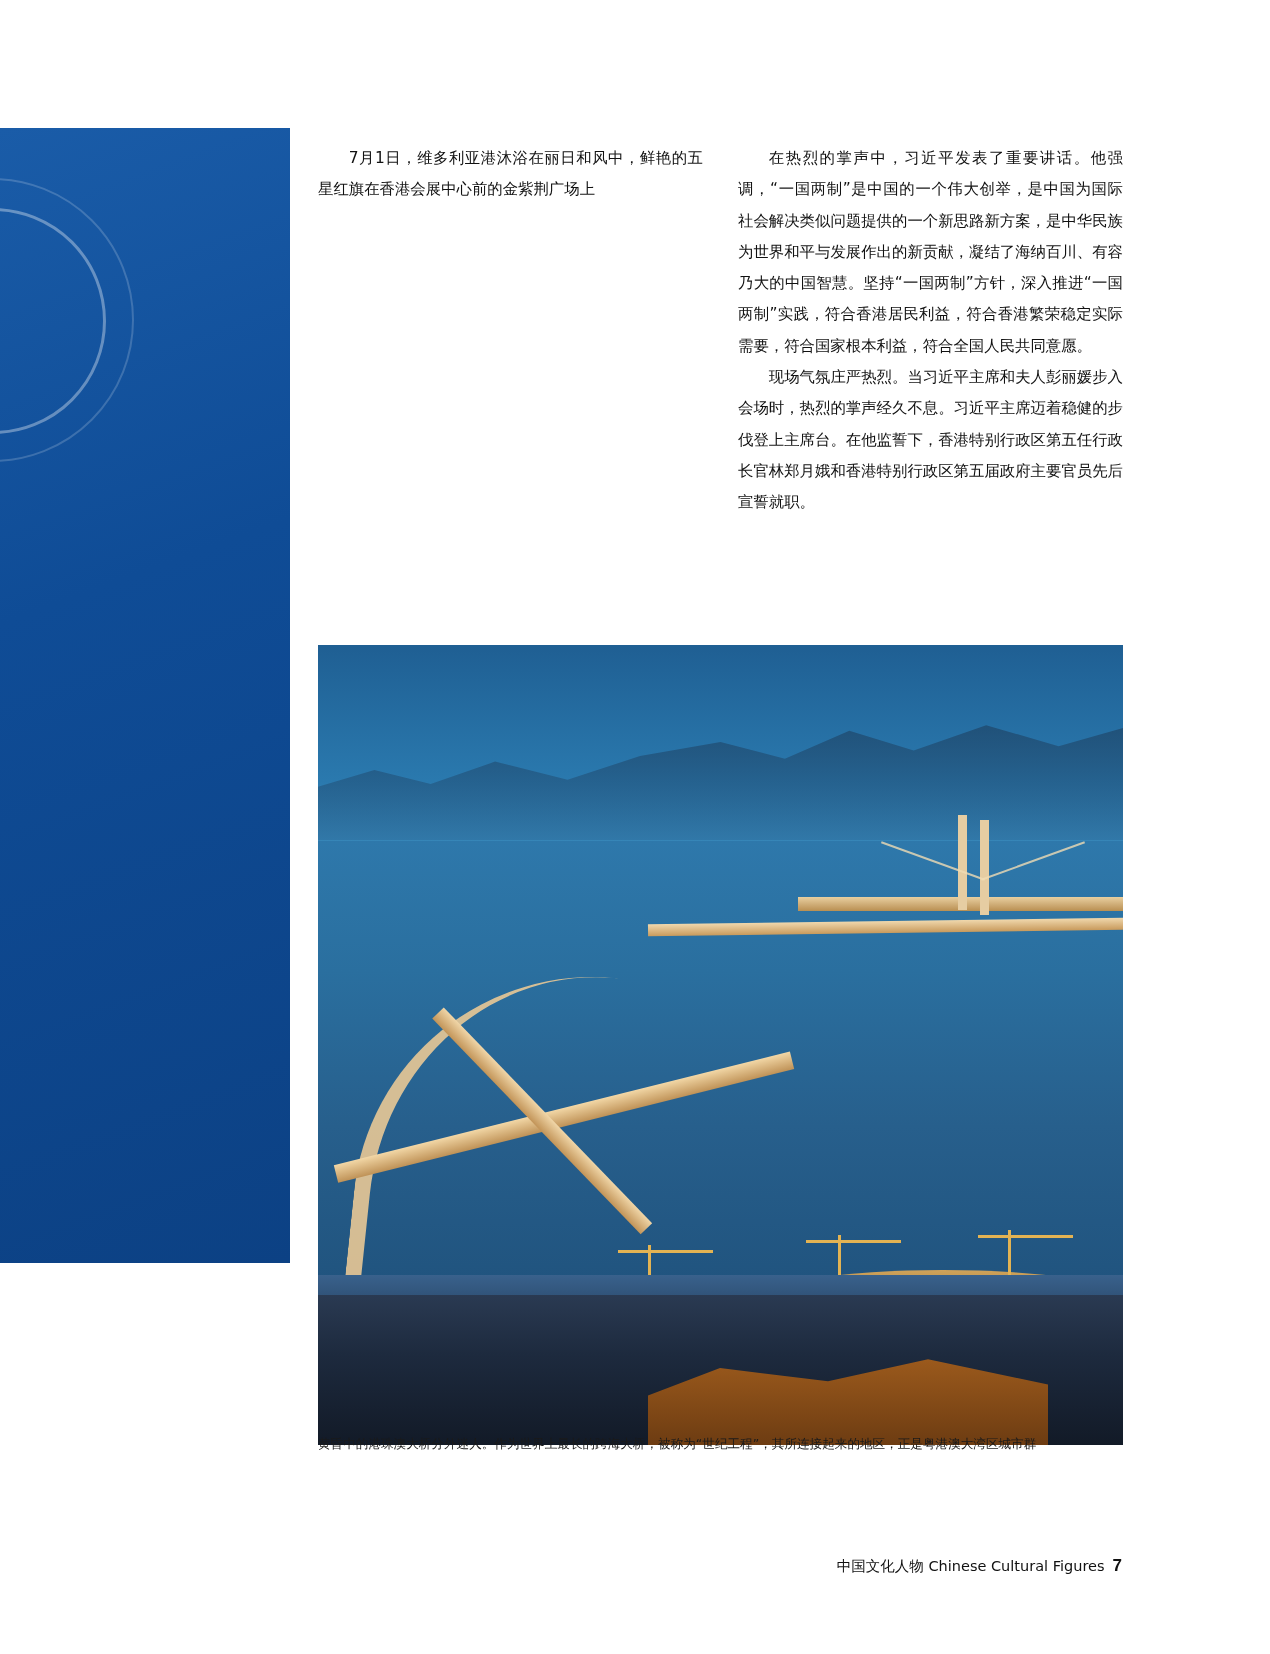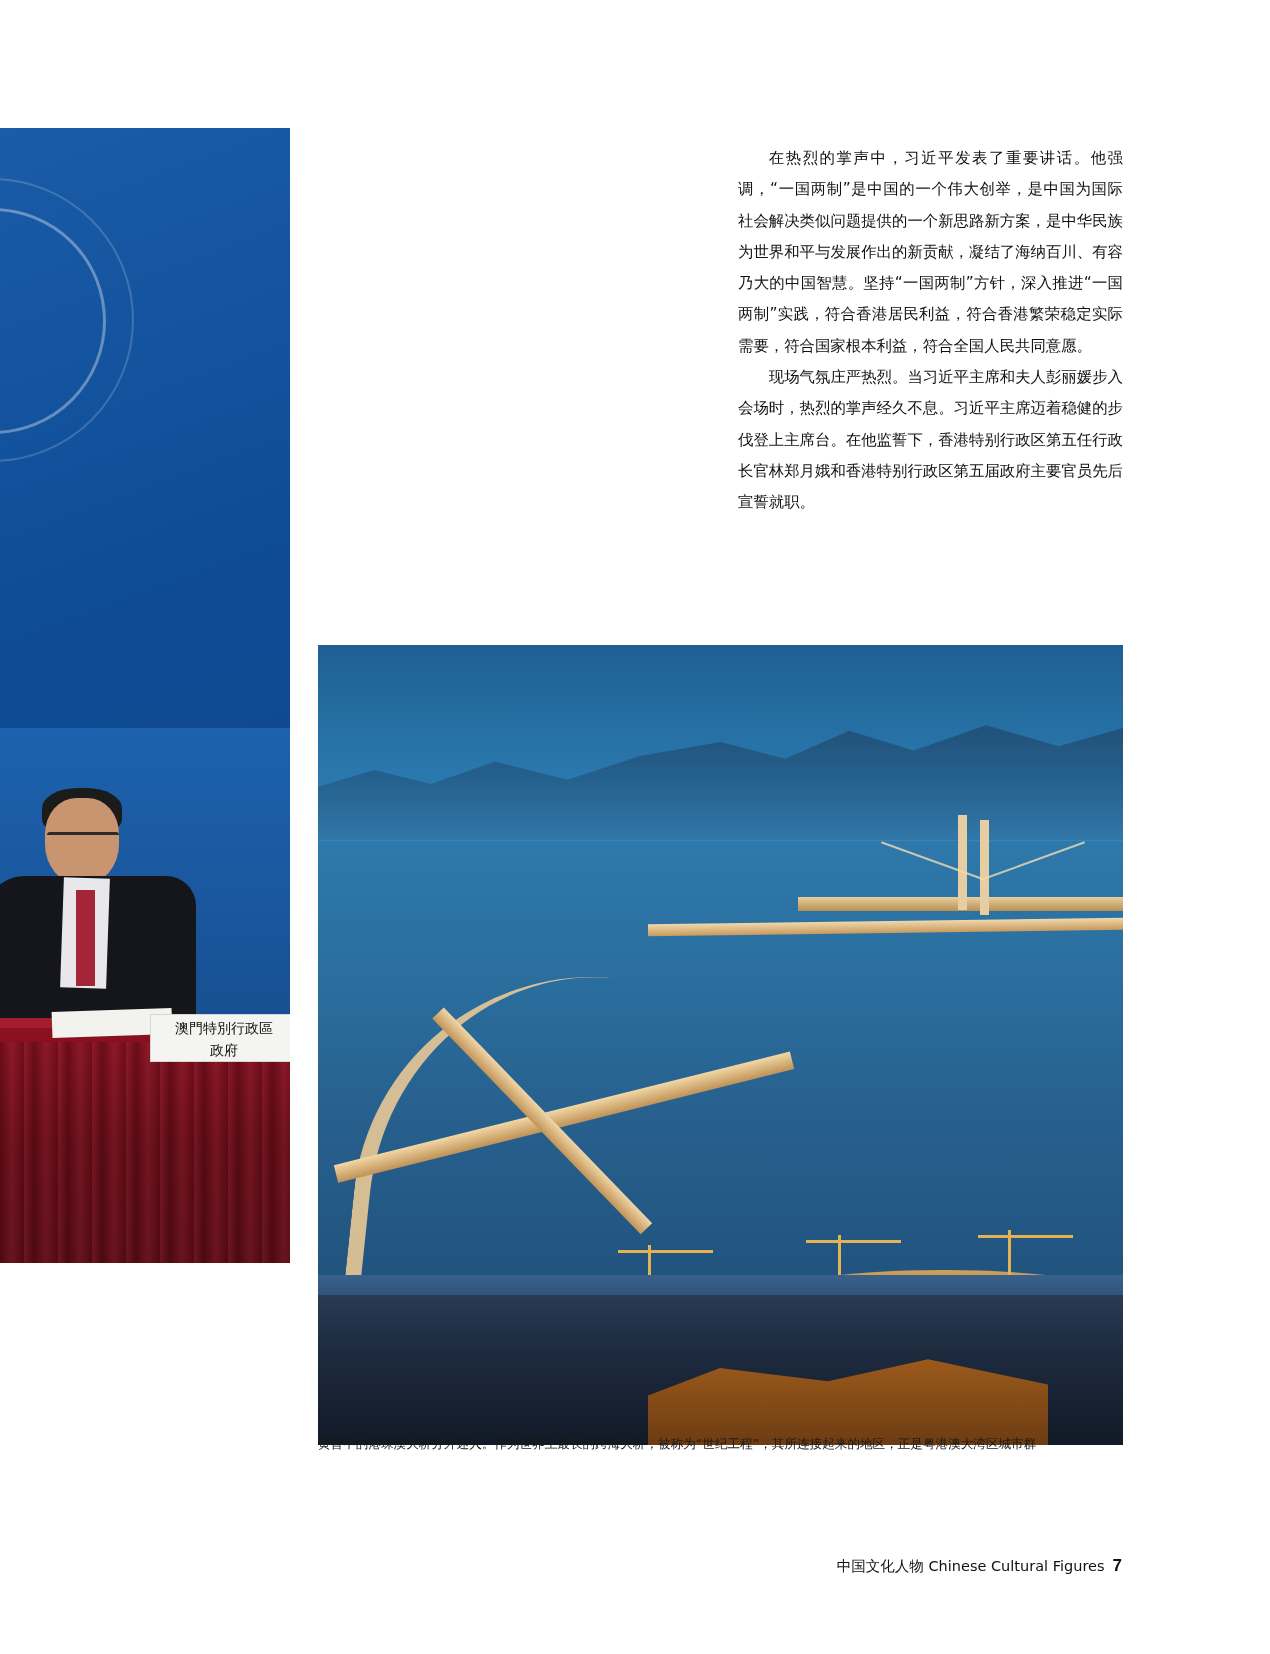--- a/index.html
+++ b/index.html
@@ -336,40 +336,24 @@
   }
 </style>
 </head>
 <body>
 
 <div class="left-panel">
   <div class="deco-arc"></div>
   <div class="deco-arc2"></div>
   <div class="headline">e Bay Area</div>
 
-  <div class="left-photo">
-    <div class="lp-bg"></div>
-    <div class="lp-person-hair"></div>
-    <div class="lp-person-head"></div>
-    <div class="lp-glasses"></div>
-    <div class="lp-suit"></div>
-    <div class="lp-shirt"></div>
-    <div class="lp-tie"></div>
-    <div class="lp-table-top"></div>
-    <div class="lp-table"></div>
-    <div class="lp-drape"></div>
-    <div class="lp-paper"></div>
-    <div class="lp-nameplate">
-      <div>澳門特別行政區</div>
-      <div>政府</div>
-    </div>
-  </div>
 </div>
 
 <div class="col col-left">
+  <p class="indent">7月1日，维多利亚港沐浴在丽日和风中，鲜艳的五星红旗在香港会展中心前的金紫荆广场上</p>
 </div>
 
 <div class="col col-right">
   <p class="indent">在热烈的掌声中，习近平发表了重要讲话。他强调，“一国两制”是中国的一个伟大创举，是中国为国际社会解决类似问题提供的一个新思路新方案，是中华民族为世界和平与发展作出的新贡献，凝结了海纳百川、有容乃大的中国智慧。坚持“一国两制”方针，深入推进“一国两制”实践，符合香港居民利益，符合香港繁荣稳定实际需要，符合国家根本利益，符合全国人民共同意愿。</p>
   <p class="indent">现场气氛庄严热烈。当习近平主席和夫人彭丽媛步入会场时，热烈的掌声经久不息。习近平主席迈着稳健的步伐登上主席台。在他监誓下，香港特别行政区第五任行政长官林郑月娥和香港特别行政区第五届政府主要官员先后宣誓就职。</p>
 </div>
 
 <div class="main-photo">
   <div class="sky"></div>
   <div class="mountains"></div>

